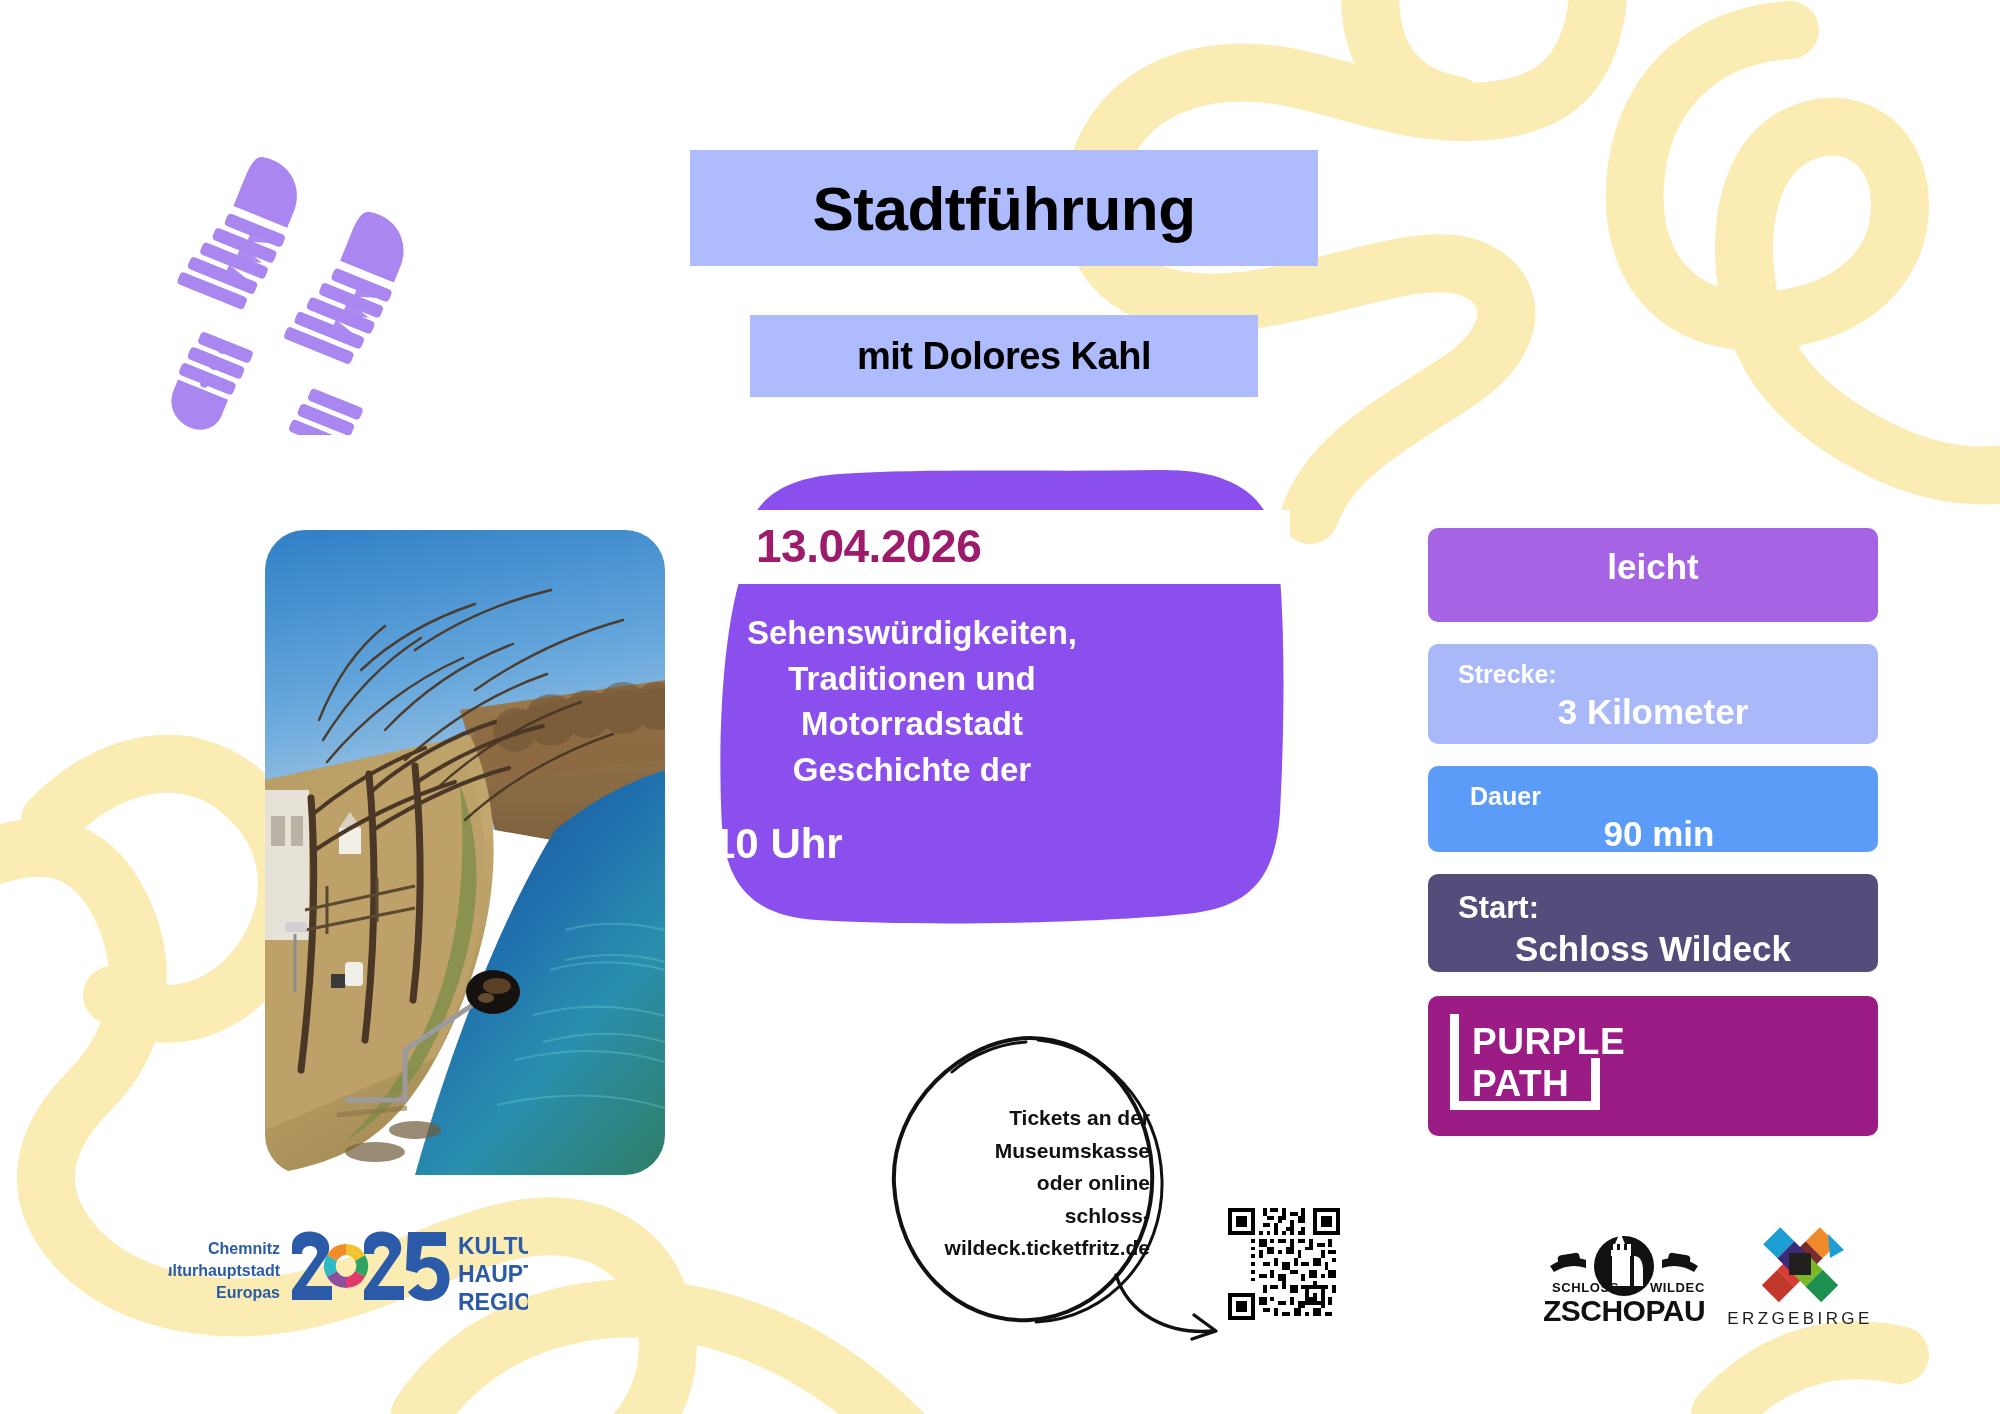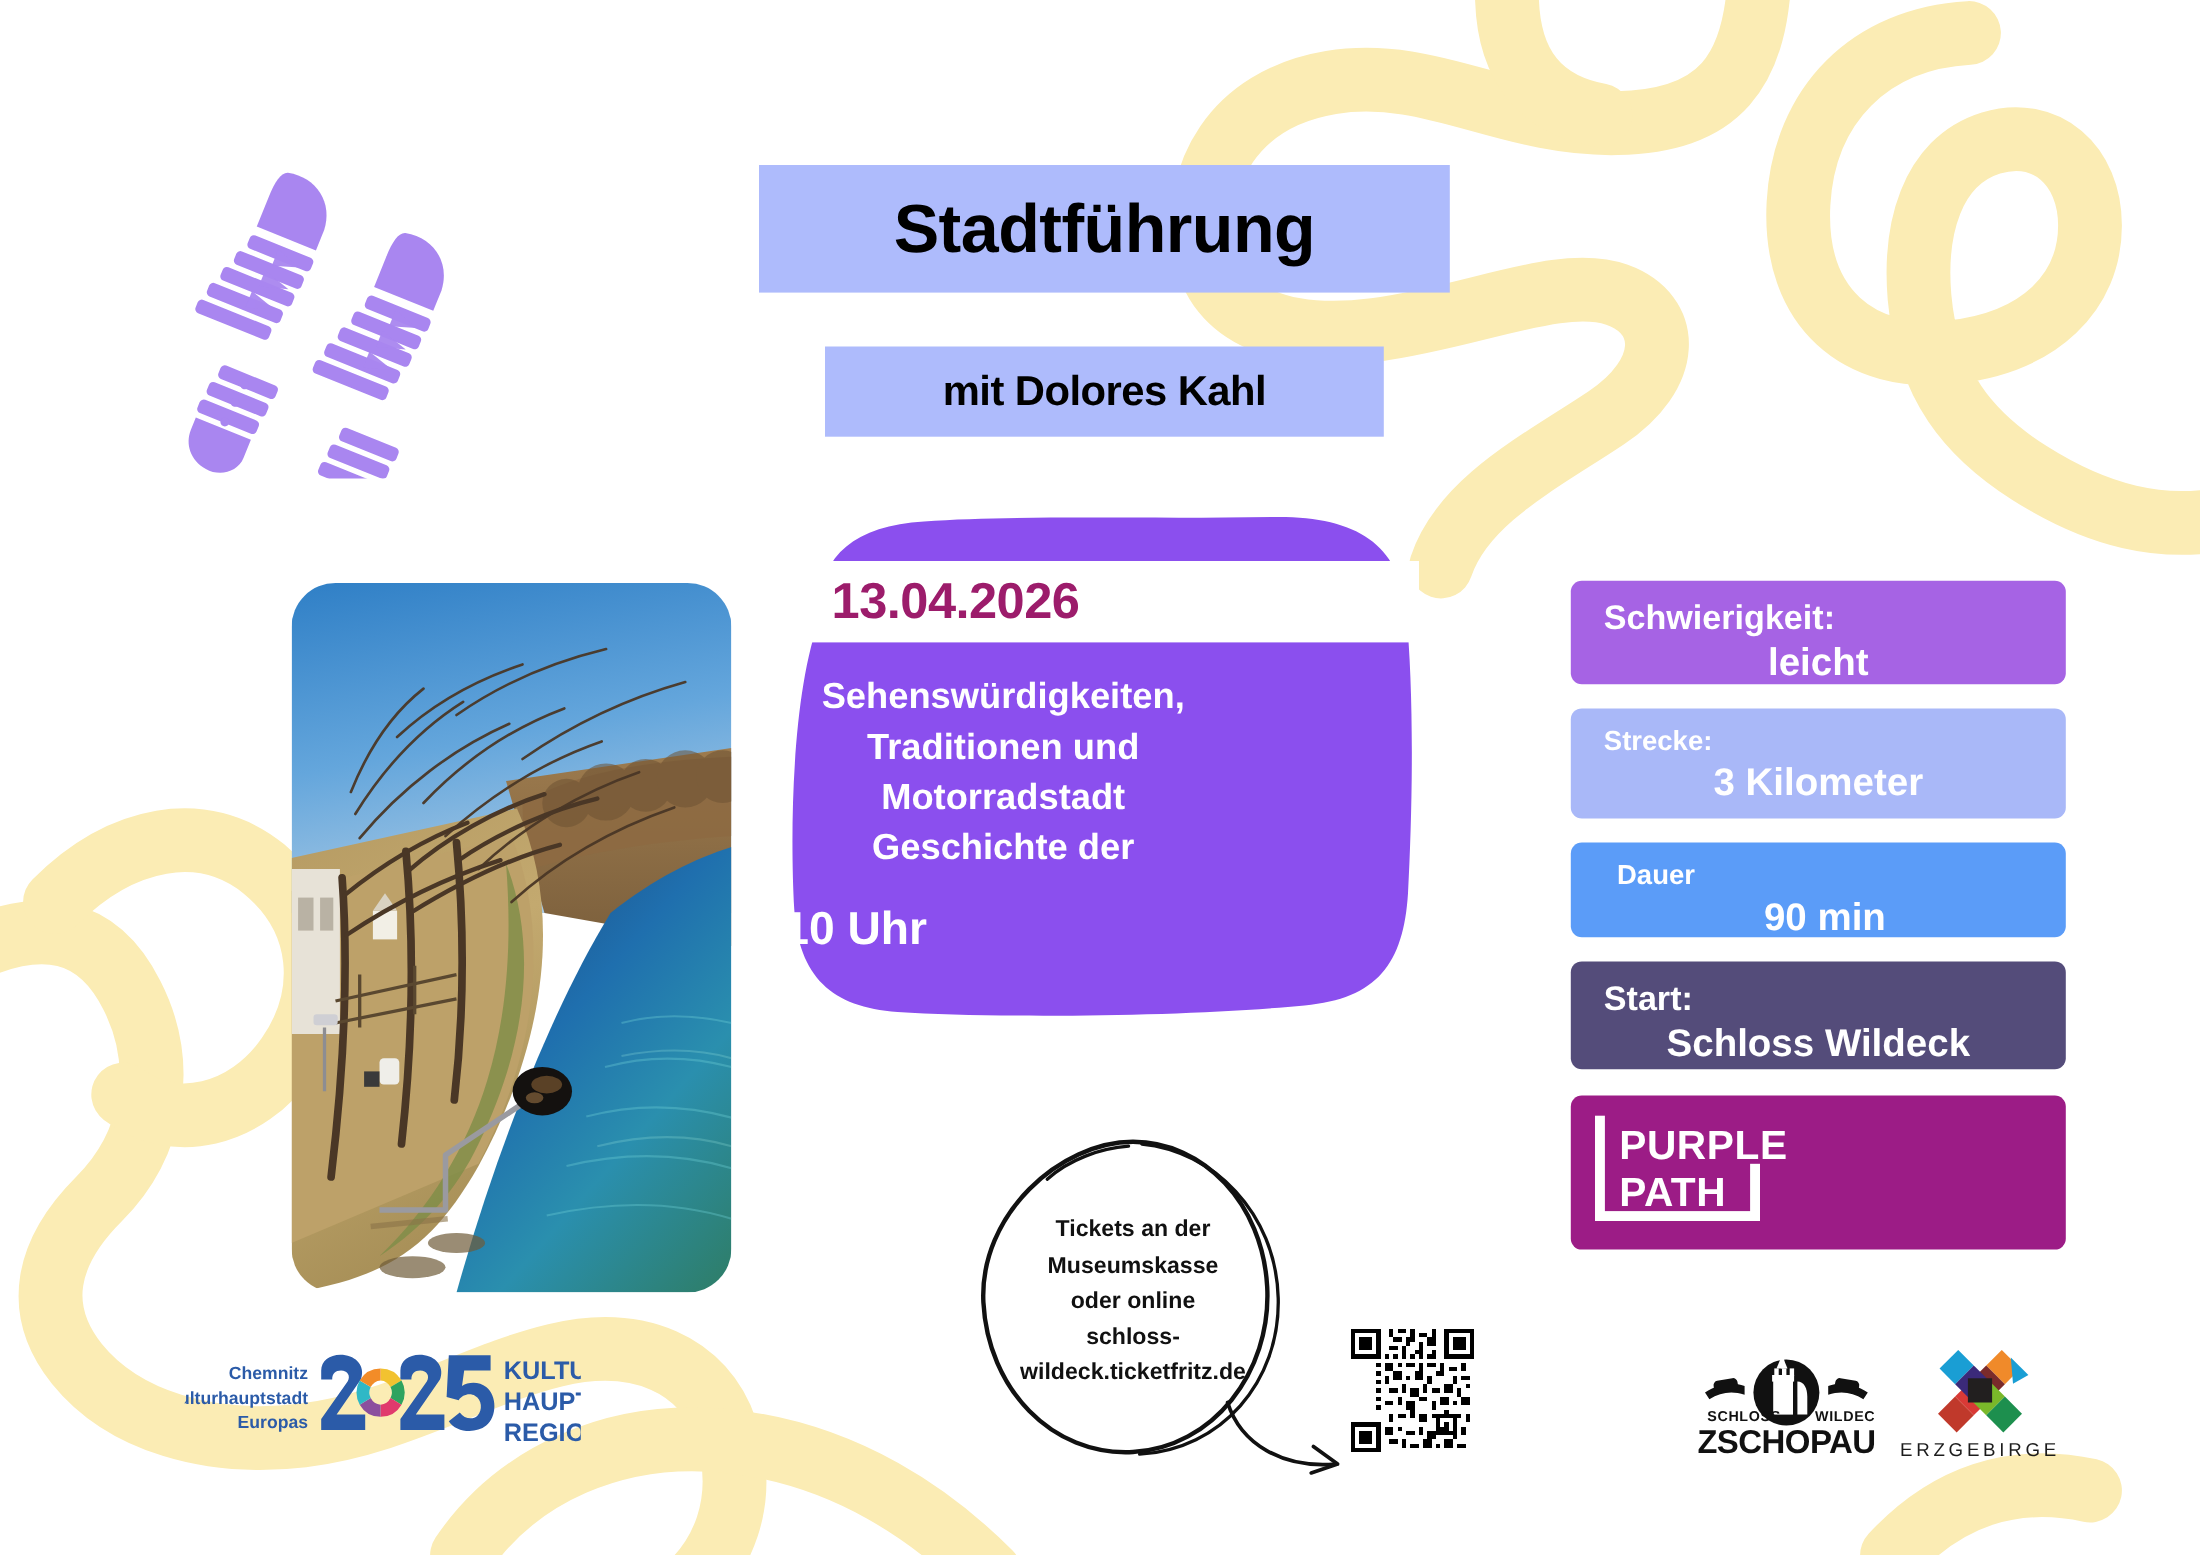--- a/index.html
+++ b/index.html
@@ -98,21 +98,21 @@
   #photo svg{width:100%;height:100%;display:block;}
 
   
   #footprints{position:absolute;left:150px;top:145px;width:290px;height:290px;}
 
   
   #ticket-circle{position:absolute;left:880px;top:1030px;width:300px;height:300px;}
   #ticket-circle svg{position:absolute;inset:0;}
   #ticket-text{
     position:absolute;left:30px;top:72px;width:240px;
-    text-align:center;
+    text-align:right;
     font-size:21px;font-weight:700;color:#111;
     line-height:1.55;
   }
 
   
   #qr{position:absolute;left:1228px;top:1208px;width:112px;height:112px;}
   #arrow{position:absolute;left:1110px;top:1265px;width:120px;height:80px;}
 
   
   #chemnitz-logo{position:absolute;left:168px;top:1228px;width:360px;height:110px;}
@@ -359,21 +359,20 @@
         <div>Motorradstadt</div>
         <div>Geschichte der</div>
       </div>
       <div id="blob-time" class="nosel">10 Uhr</div>
     </div>
   </div>
 
   <div id="info-stack">
 
     <div class="info-box big" style="background:#a663e4;height:94px;">
-      <div class="info-label">Schwierigkeit:</div>
       <div class="info-value">leicht</div>
     </div>
 
     <div class="info-box" style="background:#a9b8f8;height:100px;">
       <div class="info-label">Strecke:</div>
       <div class="info-value">3 Kilometer</div>
     </div>
 
     <div class="info-box" style="background:#5b9cf8;height:86px;padding-left:42px;">
       <div class="info-label">Dauer</div>

